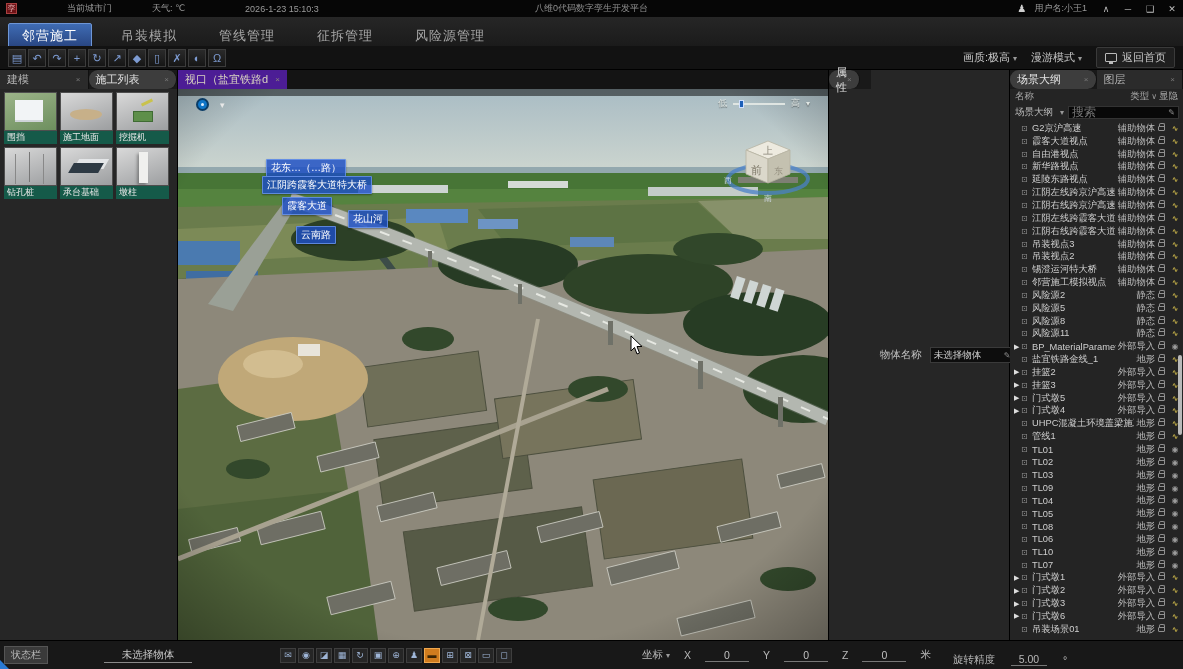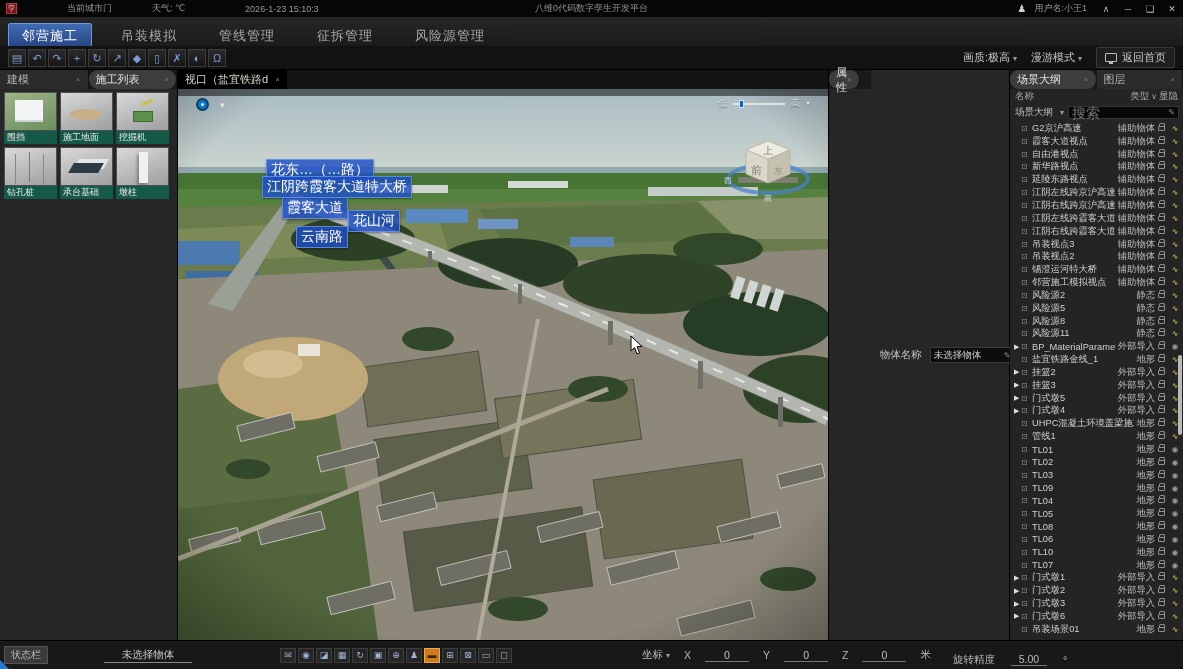--- a/index.html
+++ b/index.html
@@ -52,24 +52,24 @@
   .kind-ground .thumb-img::before { content:""; position:absolute; left:9px; top:16px; width:32px; height:11px; border-radius:50%; background:#c7b089; }
   .kind-excavator .thumb-img::before { content:""; position:absolute; left:16px; top:18px; width:18px; height:9px; background:#5e8f4a; border:1px solid #3f6b33; }
   .kind-excavator .thumb-img::after { content:""; position:absolute; left:24px; top:8px; width:12px; height:3px; background:#c9c24c; transform:rotate(-25deg); }
   .kind-pile .thumb-img::before { content:""; position:absolute; left:24px; top:4px; width:1px; height:30px; background:#777; box-shadow:14px 2px 0 #888, -14px 2px 0 #888; }
   .kind-cap .thumb-img::before { content:""; position:absolute; left:10px; top:15px; width:30px; height:10px; background:#2e3a44; transform:skewX(-30deg); box-shadow:3px -4px 0 #e4e6e8; }
   .kind-column .thumb-img::before { content:""; position:absolute; left:22px; top:4px; width:9px; height:31px; background:#f0f0ee; box-shadow:-2px 2px 3px rgba(0,0,0,.3); }
 
   
   .viewport { width:650px; position:relative; background:#0b0b0b; }
   .vp-tabbar { height:19px; background:#141414; display:flex; }
-  .vp-tab { display:inline-flex; align-items:center; gap:7px; padding:0 7px; background:#000000; color:#d8d2c0; font-size:11px; }
+  .vp-tab { display:inline-flex; align-items:center; gap:7px; padding:0 7px; background:#4c1d95; color:#d8d2c0; font-size:11px; }
   .vp-scene { position:absolute; top:19px; left:0; width:650px; height:551px; overflow:hidden; }
   .vp-scene svg { display:block; }
-  .map-label { position:absolute; background:rgba(28,78,196,.82); border:1px solid rgba(120,160,240,.7); color:#fff; font-size:14px; padding:1px 4px; white-space:nowrap; border-radius:1px; box-shadow:0 1px 2px rgba(0,0,0,.4); }
+  .map-label { position:absolute; background:rgba(28,78,196,.82); border:1px solid rgba(120,160,240,.7); color:#fff; font-size:10px; padding:1px 4px; white-space:nowrap; border-radius:1px; box-shadow:0 1px 2px rgba(0,0,0,.4); }
   .pin-wrap { position:absolute; left:18px; top:9px; display:flex; align-items:center; gap:11px; }
   .pin { width:13px; height:13px; border-radius:50%; background:#0f76c8; border:2px solid #0a3c66; position:relative; }
   .pin::after { content:""; position:absolute; left:3px; top:3px; width:3px; height:3px; border-radius:50%; background:#dff0ff; }
   .pin-caret { color:#e8e8e8; font-size:9px; }
   .quality-slider { position:absolute; right:18px; top:8px; display:flex; align-items:center; gap:6px; color:#dfe5e2; font-size:9px; text-shadow:0 1px 1px rgba(0,0,0,.5); }
   .slider-track { width:52px; height:2px; background:#dfe5e2; position:relative; }
   .slider-thumb { position:absolute; left:6px; top:-3px; width:5px; height:8px; background:#1d5fb8; border:1px solid #cfe0ff; }
   .navcube { position:absolute; right:12px; top:42px; }
   .cursor { position:absolute; pointer-events:none; }
 
@@ -82,21 +82,21 @@
   .edit-glyph { color:#8a8a8a; font-size:8px; }
 
   
   .outline-panel { width:173px; background:#242424; display:flex; flex-direction:column; position:relative; }
   .outline-header { display:flex; align-items:center; height:15px; padding:0 5px; font-size:9.5px; color:#a8a8a8; flex:0 0 auto; }
   .outline-header .spacer { flex:1; }
   .filter-caret { font-size:8px; color:#999; margin:0 2px; }
   .scope-row { display:flex; align-items:center; height:17px; padding:0 4px 0 5px; gap:4px; flex:0 0 auto; }
   .scope-dd { font-size:9.5px; color:#bbb; display:flex; align-items:center; gap:4px; }
   .search-box { flex:1; display:flex; align-items:center; background:#080808; border:1px solid #333; height:13px; padding:0 3px; }
-  .search-box input { flex:1; width:60px; background:transparent; border:0; outline:none; color:#bbb; font-size:14px; font-family:Liberation Sans, sans-serif; }
+  .search-box input { flex:1; width:60px; background:transparent; border:0; outline:none; color:#bbb; font-size:12px; font-family:Liberation Serif, serif; }
   .tree { flex:1; overflow:hidden; padding-top:1px; }
   .row { display:flex; align-items:center; height:12.85px; font-size:9.3px; color:#cfcfcf; padding:0 3px 0 4px; white-space:nowrap; }
   .row .arrow { width:7px; flex:0 0 auto; color:#ddd; font-size:7px; visibility:hidden; }
   .row.expand .arrow { visibility:visible; }
   .row .obj-icon { width:11px; flex:0 0 auto; color:#8f8f8f; font-size:8px; }
   .row .nm { flex:1; overflow:hidden; margin-right:2px; }
   .row .tp { color:#bdbdbd; margin-right:3px; flex:0 0 auto; }
   .row .lock { flex:0 0 auto; width:7px; height:5px; border:1px solid #909090; border-radius:1px; position:relative; margin-right:5px; }
   .row .lock::before { content:""; position:absolute; left:0px; top:-4px; width:4px; height:3px; border:1px solid #909090; border-bottom:none; border-radius:2px 2px 0 0; }
   .row .eye { flex:0 0 auto; width:10px; text-align:center; font-size:8px; }

